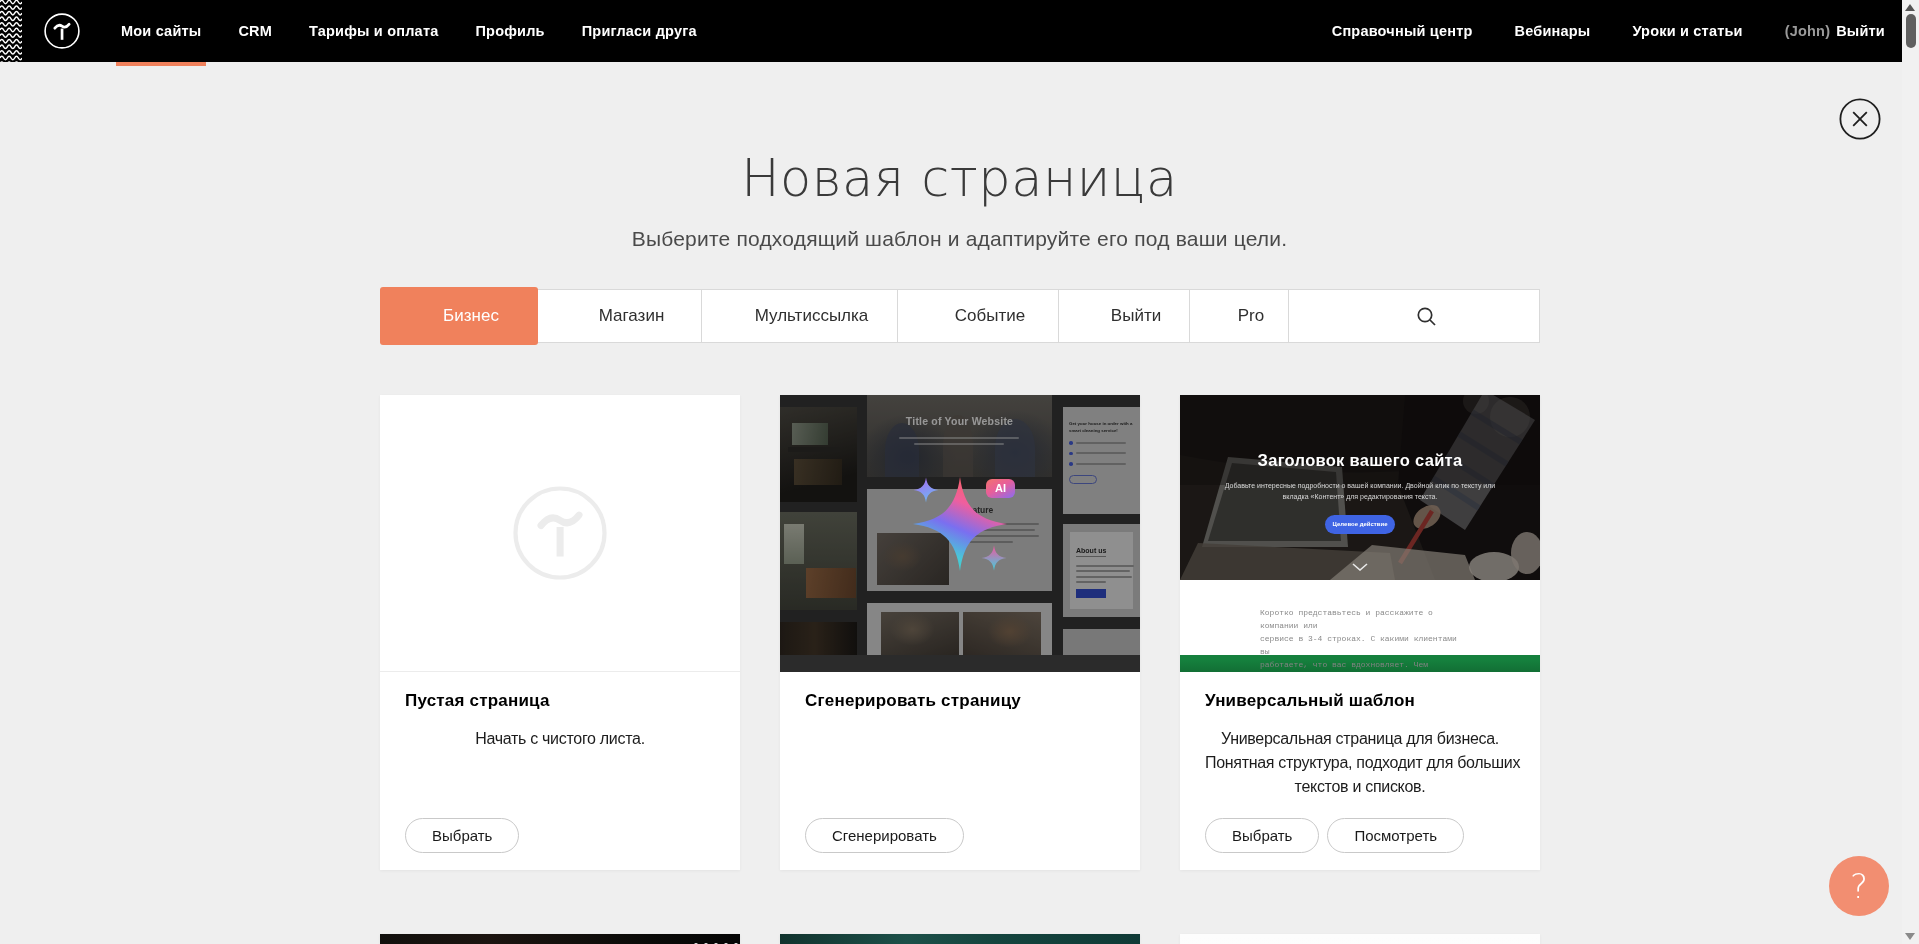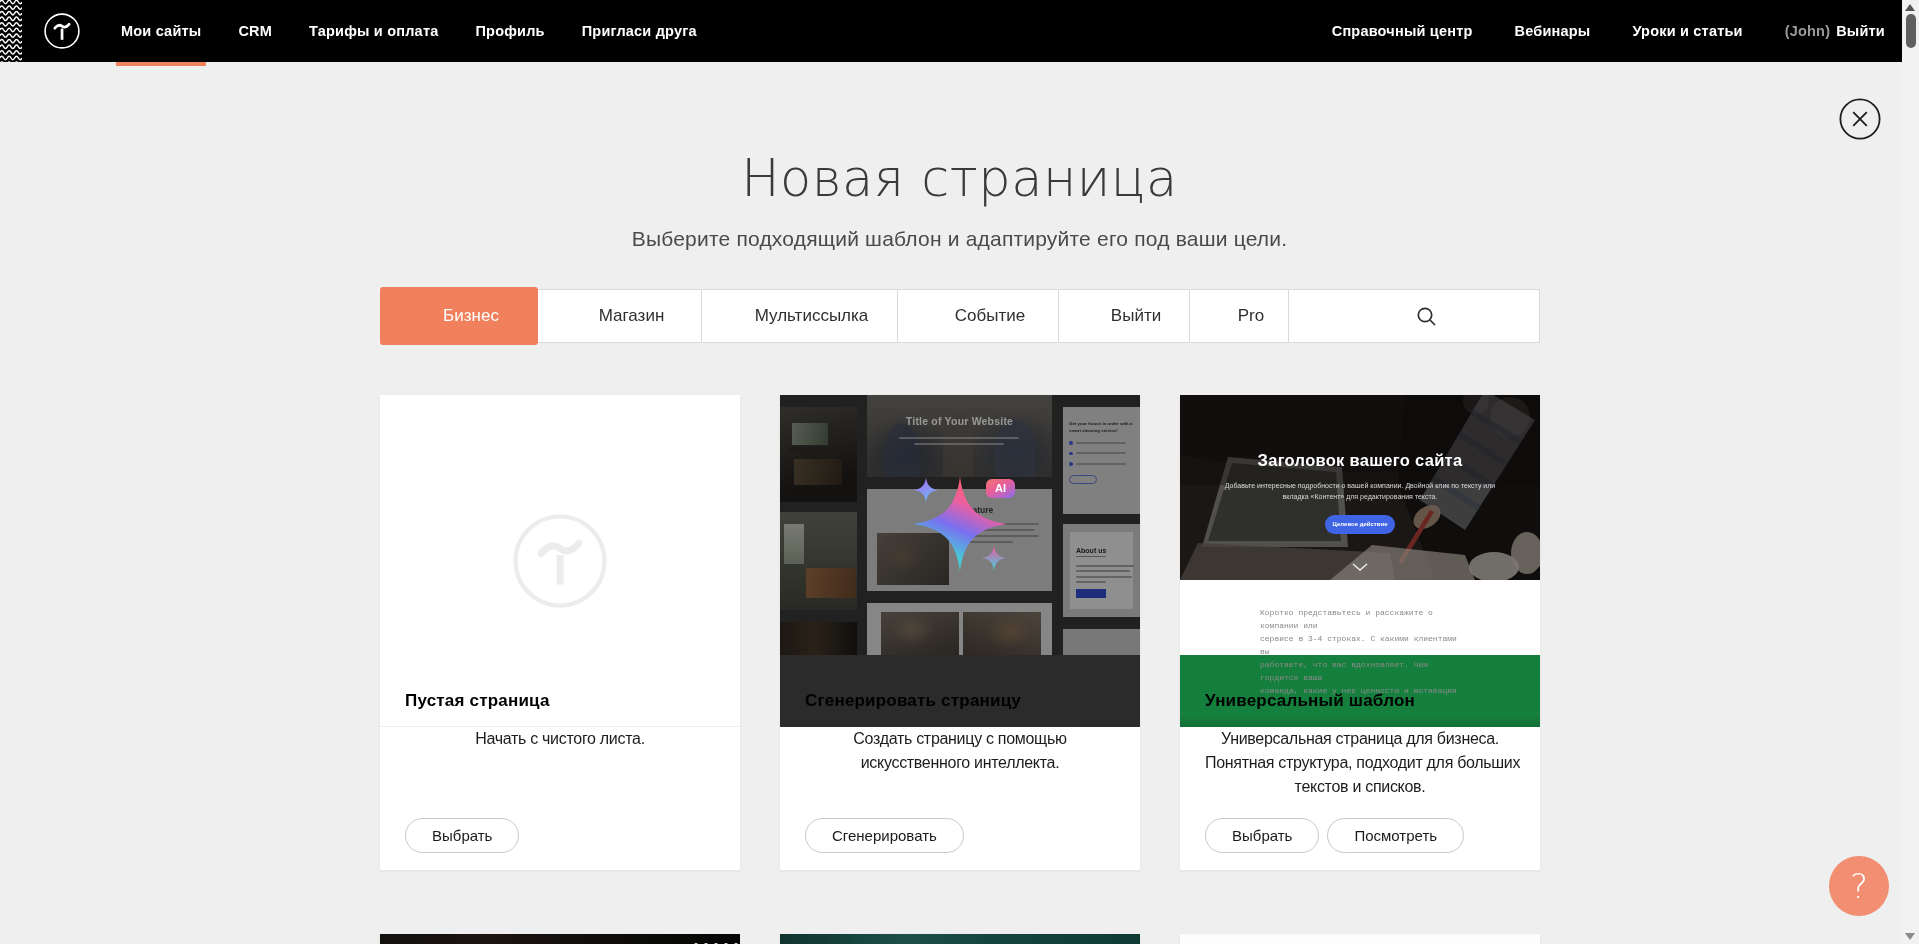--- a/index.html
+++ b/index.html
@@ -40,21 +40,21 @@
   .tab:last-child { border-right:none; flex:1; }
   .tab.active { background:var(--accent,#f0815c); color:#fff; border:none;
     border-radius:3px; margin:-3px 0 -3px -1px; width:158px !important; }
   .tab.w1{width:156px}.tab.w2{width:164px}.tab.w3{width:196px}.tab.w4{width:190px}
   .tab.w5{width:161px}.tab.w6{width:131px}.tab.w7{width:99px}
   
   .grid { position:absolute; left:380px; top:395px; width:1160px;
     display:grid; grid-template-columns:repeat(3,360px); column-gap:40px; row-gap:64px; }
   .card { width:360px; height:475px; background:#fff; box-shadow:0 1px 3px rgba(0,0,0,.05); position:relative; }
   .card.stub { height:300px; }
-  .preview { position:relative; width:360px; height:332px; overflow:hidden; }
+  .preview { position:relative; width:360px; height:277px; overflow:hidden; }
   .card-info { position:absolute; left:0; top:260px; width:360px; height:215px; padding:36px 25px 0; }
   .card-title { margin:0 0 16px; font-size:17px; font-weight:700; color:#000; letter-spacing:.2px; }
   .card-desc { margin:0; font-size:16px; line-height:1.5; color:#1c1c1c; white-space:pre; letter-spacing:-.3px;text-align:center; }
   .card-buttons { position:absolute; left:25px; bottom:17px; display:flex; gap:8px; }
   .btn { height:35px; padding:0 26px; border:1px solid #c9c9c9; border-radius:18px; background:#fff;
     font-size:15px; color:#1a1a1a; display:flex; align-items:center; cursor:pointer;
     font-family:"Liberation Sans","DejaVu Sans",sans-serif; }
   
   .preview.blank { border-bottom:1px solid #ececec; display:flex; align-items:center; justify-content:center; }
   
@@ -327,22 +327,20 @@
           <path id="star" d="M50 0 C54.5 32 68 45.5 100 50 C68 54.5 54.5 68 50 100 C45.5 68 32 54.5 0 50 C32 45.5 45.5 32 50 0 Z"></path>
         </defs>
         <use href="#star" fill="url(#gBig)" transform="translate(133,82) scale(0.94)"></use>
         <use href="#star" fill="url(#gS1)" transform="translate(133.5,82.5) scale(0.25)"></use>
         <use href="#star" fill="url(#gS2)" transform="translate(201.5,150.5) scale(0.25)"></use>
       </svg>
       <div class="ai-badge">AI</div>
     </div>
     <div class="card-info">
       <h3 class="card-title">Сгенерировать страницу</h3>
-      <p class="card-desc">Создать страницу с помощью
-искусственного интеллекта.</p>
       <div class="card-buttons">
         <button class="btn">Сгенерировать</button>
       </div>
     </div>
   </div>
   <div class="card">
     <div class="preview tpl">
       <div class="tpl-hero">
         <svg class="tpl-hero-art" width="360" height="185" viewBox="0 0 360 185" preserveAspectRatio="none">
           <rect width="360" height="185" fill="#26221e"></rect>

